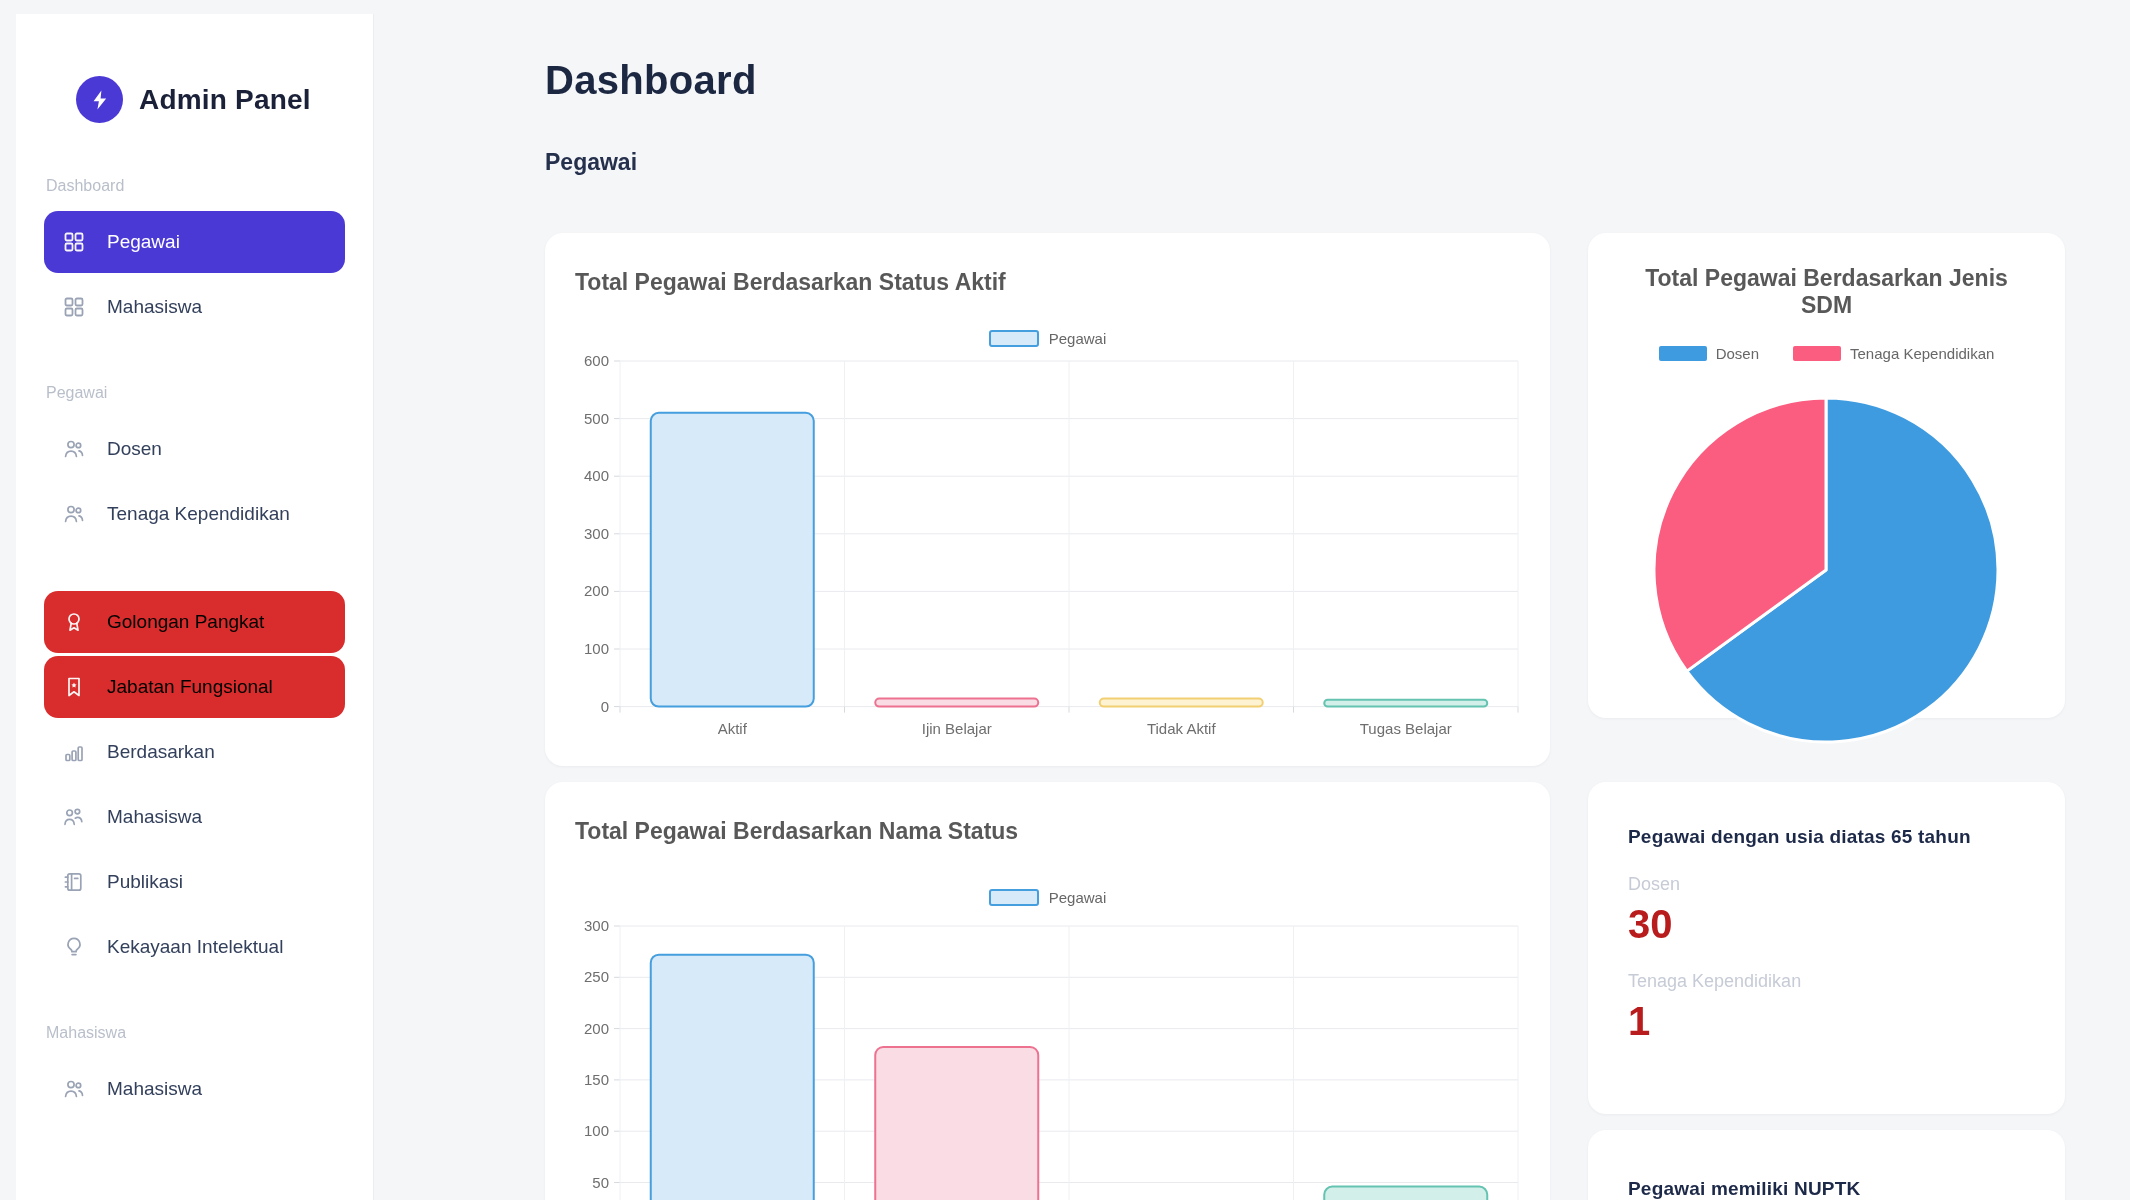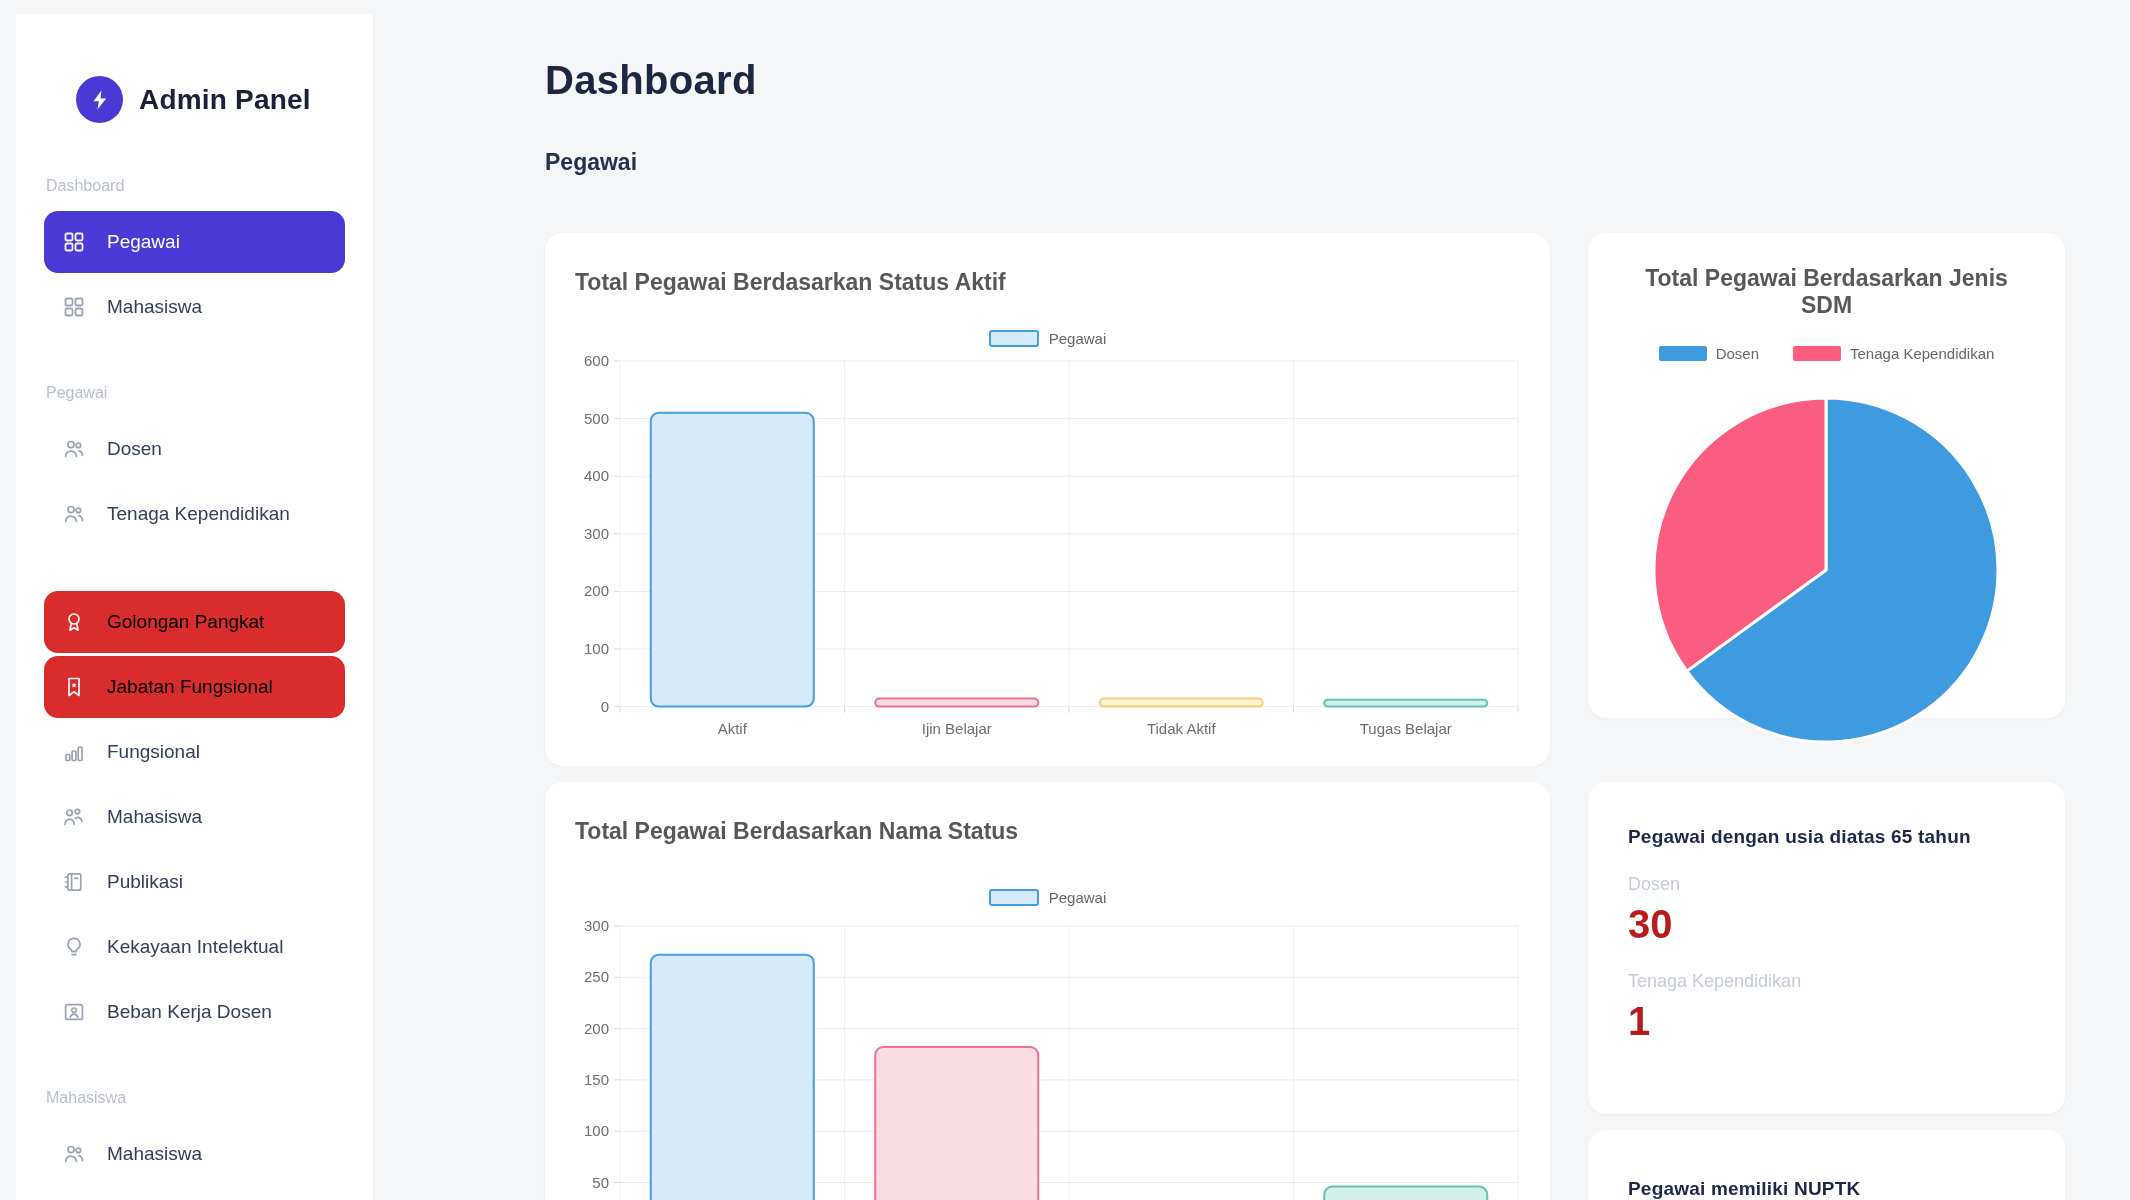--- a/index.html
+++ b/index.html
@@ -147,21 +147,21 @@
   </div>
 
   <div class="nav-item">
     <span class="nav-icon">
       <svg width="24" height="24" viewBox="0 0 24 24" fill="none" stroke="currentColor" stroke-width="1.7">
           <rect x="4" y="14.5" width="3.8" height="6" rx="1"></rect>
           <rect x="10.1" y="11" width="3.8" height="9.5" rx="1"></rect>
           <rect x="16.2" y="7" width="3.8" height="13.5" rx="1"></rect>
         </svg>
     </span>
-    <span>Fungsional</span>
+    <span>Berdasarkan</span>
   </div>
 
   <div class="nav-item">
     <span class="nav-icon">
       <svg width="24" height="24" viewBox="0 0 24 24" fill="none" stroke="currentColor" stroke-width="1.7" stroke-linecap="round">
           <circle cx="7.6" cy="7.8" r="2.8"></circle>
           <circle cx="15.4" cy="6.6" r="2.3"></circle>
           <path d="M3 19.3c.2-3 2-4.9 4.6-4.9 2.6 0 4.4 1.9 4.6 4.9"></path>
           <path d="M13.3 13.2c.7-.5 1.5-.8 2.3-.8 2.3 0 3.9 1.7 4.2 4.3"></path>
         </svg>
@@ -184,30 +184,20 @@
   <div class="nav-item">
     <span class="nav-icon">
       <svg width="24" height="24" viewBox="0 0 24 24" fill="none" stroke="currentColor" stroke-width="1.7" stroke-linecap="round" stroke-linejoin="round">
           <path d="M12 3.4a5.9 5.9 0 0 0-3.3 10.8c.7.5 1.2 1.3 1.2 2.1v.4h4.2v-.4c0-.8.5-1.6 1.2-2.1A5.9 5.9 0 0 0 12 3.4z"></path>
           <path d="M10.1 19.6h3.8"></path>
         </svg>
     </span>
     <span>Kekayaan Intelektual</span>
   </div>
 
-  <div class="nav-item">
-    <span class="nav-icon">
-      <svg width="24" height="24" viewBox="0 0 24 24" fill="none" stroke="currentColor" stroke-width="1.7" stroke-linecap="round">
-          <rect x="3.6" y="4.6" width="16.8" height="14.8" rx="2"></rect>
-          <circle cx="12" cy="10.2" r="2.2"></circle>
-          <path d="M8.2 17.3c.5-2.1 2-3.2 3.8-3.2s3.3 1.1 3.8 3.2"></path>
-        </svg>
-    </span>
-    <span>Beban Kerja Dosen</span>
-  </div>
 
   <div class="nav-section-label">Mahasiswa</div>
 
   <div class="nav-item">
     <span class="nav-icon">
       <svg width="24" height="24" viewBox="0 0 24 24" fill="none" stroke="currentColor" stroke-width="1.7" stroke-linecap="round">
           <circle cx="9" cy="7.6" r="3.1"></circle>
           <path d="M3.6 19.5c.3-3.3 2.6-5.4 5.4-5.4s5.1 2.1 5.4 5.4"></path>
           <circle cx="16.4" cy="8.4" r="2.3"></circle>
           <path d="M17 13.8c2 .4 3.3 2 3.5 4.6"></path>

